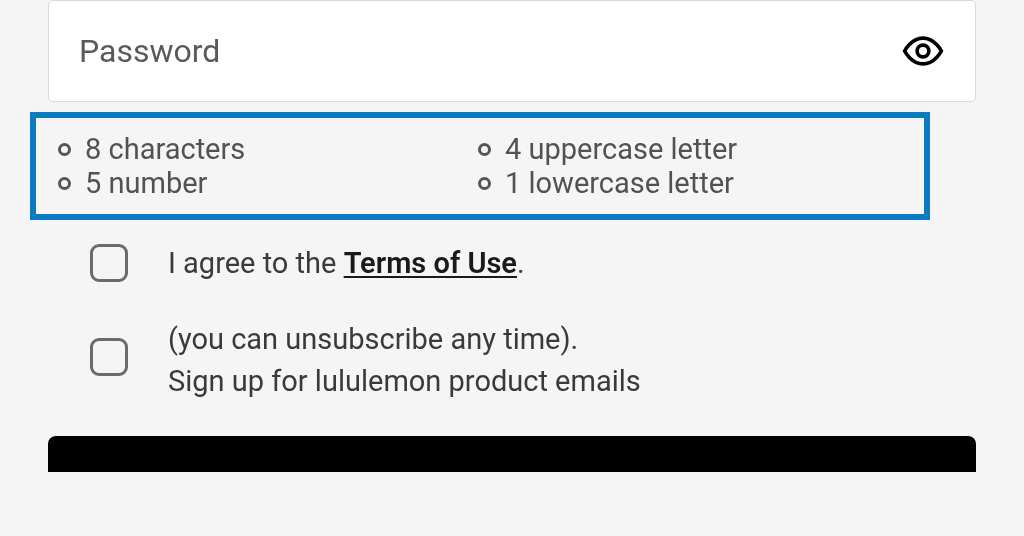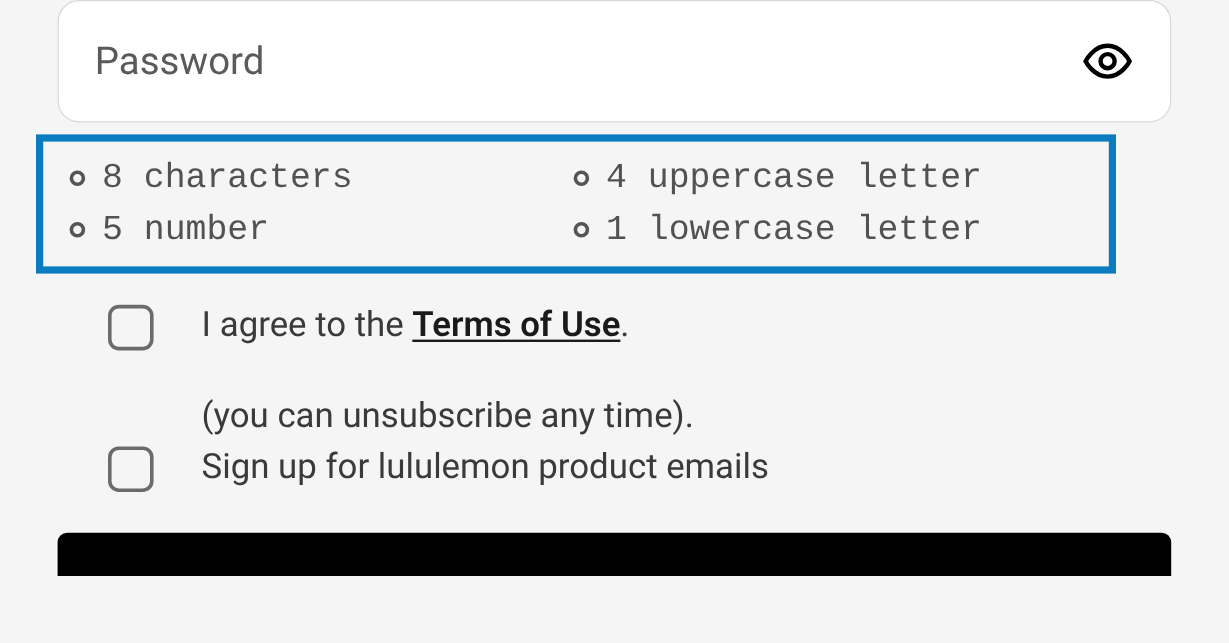--- a/index.html
+++ b/index.html
@@ -7,21 +7,21 @@
       width: 1024px;
       height: 536px;
       background: #f5f5f5;
       font-family: -apple-system, BlinkMacSystemFont, "Segoe UI", Roboto, Arial, sans-serif;
       padding: 0 48px;
       overflow: hidden;
     }
     .password-field {
       background: #fff;
       border: 1px solid #d8d8d8;
-      border-radius: 18px;
+      border-radius: 5px;
       padding: 28px 30px;
       display: flex;
       align-items: center;
       justify-content: space-between;
     }
     .password-placeholder {
       font-size: 32px;
       color: #5a5a5a;
       font-weight: 400;
     }
@@ -33,43 +33,42 @@
     .requirements-box {
       margin-top: 10px;
       border: 6px solid #0b7bc1;
       padding: 14px 22px 14px 22px;
       width: 900px;
       margin-left: -18px;
     }
     .requirements-grid {
       display: grid;
       grid-template-columns: 420px 1fr;
-      row-gap: 10px;
-      font-family: Liberation Mono, monospace;
+      row-gap: 0;
     }
     .req-item {
       display: flex;
       align-items: center;
       gap: 14px;
     }
     .req-bullet {
       width: 13px;
       height: 13px;
       border: 3px solid #555;
       border-radius: 50%;
       flex-shrink: 0;
     }
     .req-text {
       font-size: 29px;
       color: #525252;
     }
     .checkbox-rows { margin-top: 22px; padding-left: 10px; }
     .checkbox-row {
       display: flex;
-      align-items: flex-end;
+      align-items: flex-start;
       gap: 40px;
       margin-bottom: 34px;
       padding-left: 32px;
     }
     .checkbox-box {
       width: 38px;
       height: 38px;
       border: 3px solid #6b6b6b;
       border-radius: 9px;
       flex-shrink: 0;

